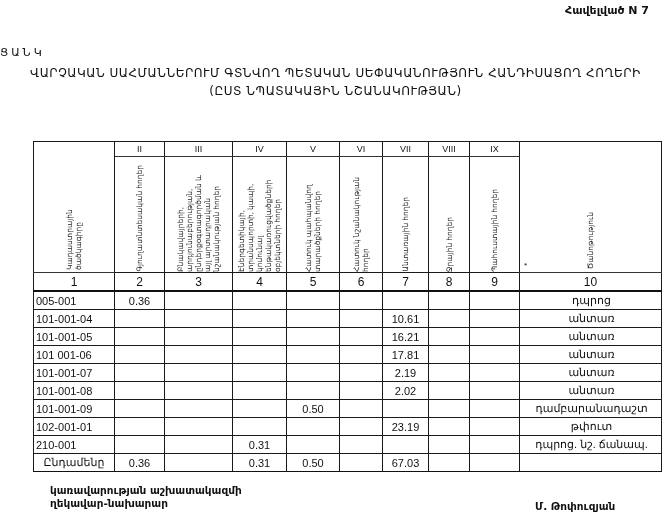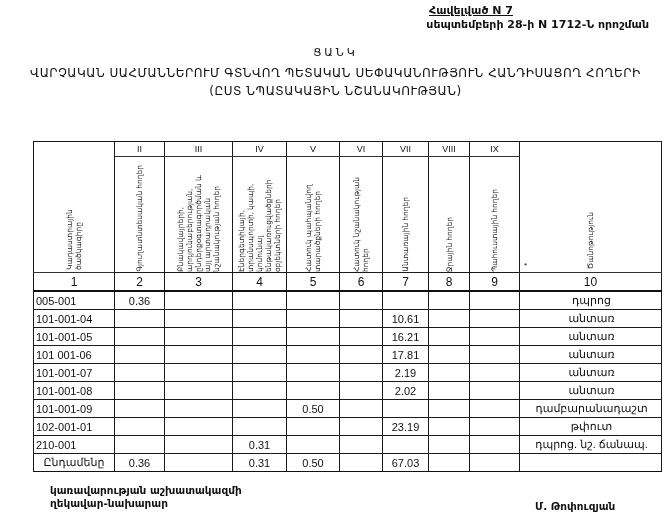--- a/index.html
+++ b/index.html
@@ -1,22 +1,22 @@
 <!DOCTYPE html>
 <html><head>
 <meta charset="utf-8">
 <style>
   html, body { margin: 0; padding: 0; background: #ffffff; }
   body { width: 671px; height: 524px; position: relative; overflow: hidden;
          font-family: "Liberation Sans", sans-serif; color: #111; }
   .annex { position: absolute; right: 22px; top: 4px; width: 260px; text-align: right;
            font-family: "DejaVu Sans", sans-serif; font-size: 11px; font-weight: bold; line-height: 14px; }
   .annex div { white-space: nowrap; }
-  .annex .l1 { text-align: left; padding-left: 40px; text-decoration: underline; }
-  .doc-title { position: absolute; left: 0; width: 671px; top: 46px; text-align: center;
+  .annex .l1 { text-align: right; padding-left: 40px; }
+  .doc-title { position: absolute; left: 0; width: 671px; top: 46px; 
                font-family: "DejaVu Sans", sans-serif; font-size: 11px; letter-spacing: 3px; }
   .heading { position: absolute; left: 0; width: 671px; top: 64px; text-align: center;
              font-family: "DejaVu Sans", sans-serif; font-size: 12px; line-height: 18px; letter-spacing: 0.5px; }
   .heading div { white-space: nowrap; }
 
   table.reg { position: absolute; left: 33px; top: 141px; border-collapse: collapse; table-layout: fixed;
               width: 628px; font-size: 10.5px; }
   table.reg td, table.reg th { border: 1px solid #1a1a1a; padding: 0; font-weight: normal; overflow: hidden; }
   tr.roman th { height: 14px; font-size: 9px; text-align: center; border-bottom: 1px solid #333; }
   tr.vert th { height: 115px; vertical-align: bottom; }
@@ -36,21 +36,20 @@
   .sig-left { position: absolute; left: 50px; top: 484px; font-family: "DejaVu Sans", sans-serif;
               font-size: 10.5px; font-weight: bold; line-height: 13px; }
   .sig-right { position: absolute; left: 535px; top: 500px; font-family: "DejaVu Sans", sans-serif;
                font-size: 10.5px; font-weight: bold; }
 </style>
 </head>
 <body>
 
 <div class="annex">
   <div class="l1">Հավելված N 7</div>
-  <div>սեպտեմբերի 28-ի N 1712-Ն որոշման</div>
 </div>
 
 <div class="doc-title">ՑԱՆԿ</div>
 
 <div class="heading">
   <div>ՎԱՐՉԱԿԱՆ ՍԱՀՄԱՆՆԵՐՈՒՄ ԳՏՆՎՈՂ ՊԵՏԱԿԱՆ ՍԵՓԱԿԱՆՈՒԹՅՈՒՆ ՀԱՆԴԻՍԱՑՈՂ ՀՈՂԵՐԻ</div>
   <div>(ԸՍՏ ՆՊԱՏԱԿԱՅԻՆ ՆՇԱՆԱԿՈՒԹՅԱՆ)</div>
 </div>
 
 <table class="reg">

